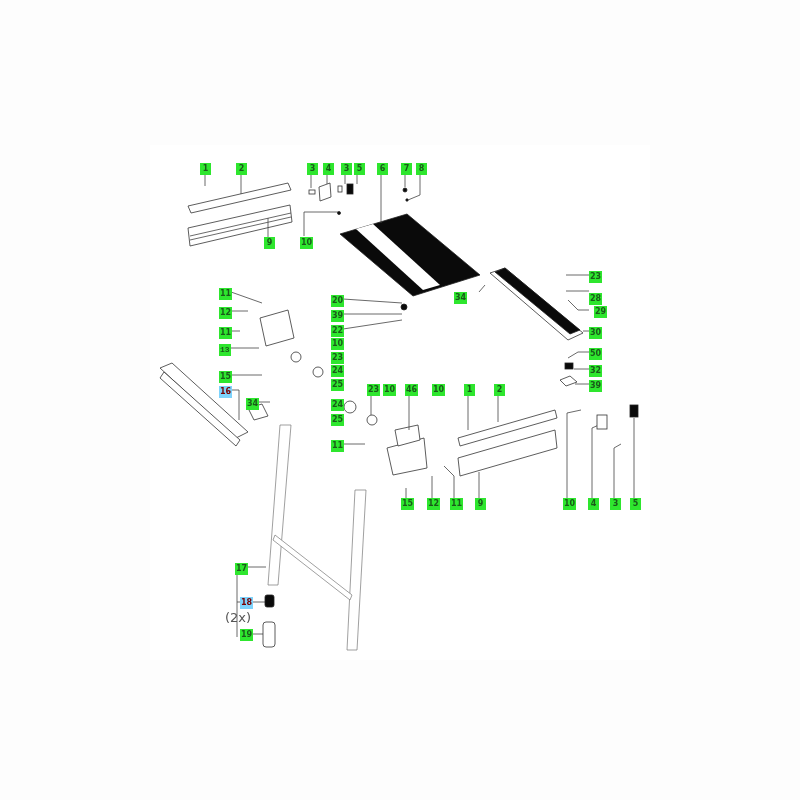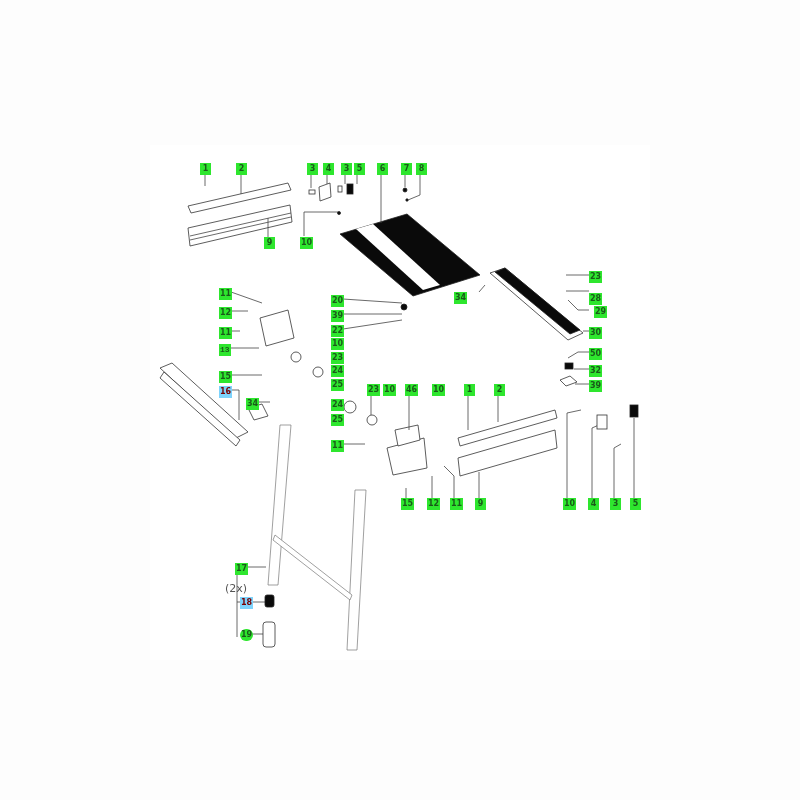--- a/index.html
+++ b/index.html
@@ -2,21 +2,21 @@
 <html><head>
 <meta charset="utf-8">
 <style>
   html, body { margin:0; padding:0; background:#fdfdfd; }
   body { width:800px; height:800px; position:relative; overflow:hidden; font-family:"DejaVu Sans", sans-serif; }
   #sheet { position:absolute; left:150px; top:145px; width:500px; height:515px; background:#ffffff; }
   svg { position:absolute; left:0; top:0; width:800px; height:800px; }
   .lbl { position:absolute; height:12px; min-width:9px; padding:0 1px; font-size:8px; line-height:12px; text-align:center; color:#1a5a1a; font-weight:bold; }
   .lbl.green { background:#2ee62e; }
   .lbl.red { background:#7dd3fc; color:#7a0000; }
-  .note { position:absolute; font-size:11px; color:#555; }
+  .note { position:absolute; font-size:13px; color:#555;margin-top:28px; }
   .part { fill:#fff; stroke:#333; stroke-width:0.8; }
   .dark { fill:#0a0a0a; stroke:#222; stroke-width:0.8; }
   .lead { stroke:#444; stroke-width:0.8; fill:none; }
   .pale { fill:#fff; stroke:#777; stroke-width:0.7; }
 </style>
 </head>
 <body>
 
 <div id="sheet"></div>
 
@@ -185,15 +185,15 @@
     <div class="lbl green" style="left: 401px; top: 498px;">15</div>
     <div class="lbl green" style="left: 427px; top: 498px;">12</div>
     <div class="lbl green" style="left: 450px; top: 498px;">11</div>
     <div class="lbl green" style="left: 475px; top: 498px;">9</div>
     <div class="lbl green" style="left: 563px; top: 498px;">10</div>
     <div class="lbl green" style="left: 588px; top: 498px;">4</div>
     <div class="lbl green" style="left: 610px; top: 498px;">3</div>
     <div class="lbl green" style="left: 630px; top: 498px;">5</div>
     <div class="lbl green" style="left: 235px; top: 563px;">17</div>
     <div class="lbl red" style="left: 240px; top: 597px;">18</div>
-    <div class="lbl green" style="left: 240px; top: 629px; border-radius: 6px;">19</div>
+    <div class="lbl green" style="left: 240px; top: 629px;">19</div>
     <div class="note" style="left: 225px; top: 582px;">(2x)</div>
   </div>
 
 </body></html>

